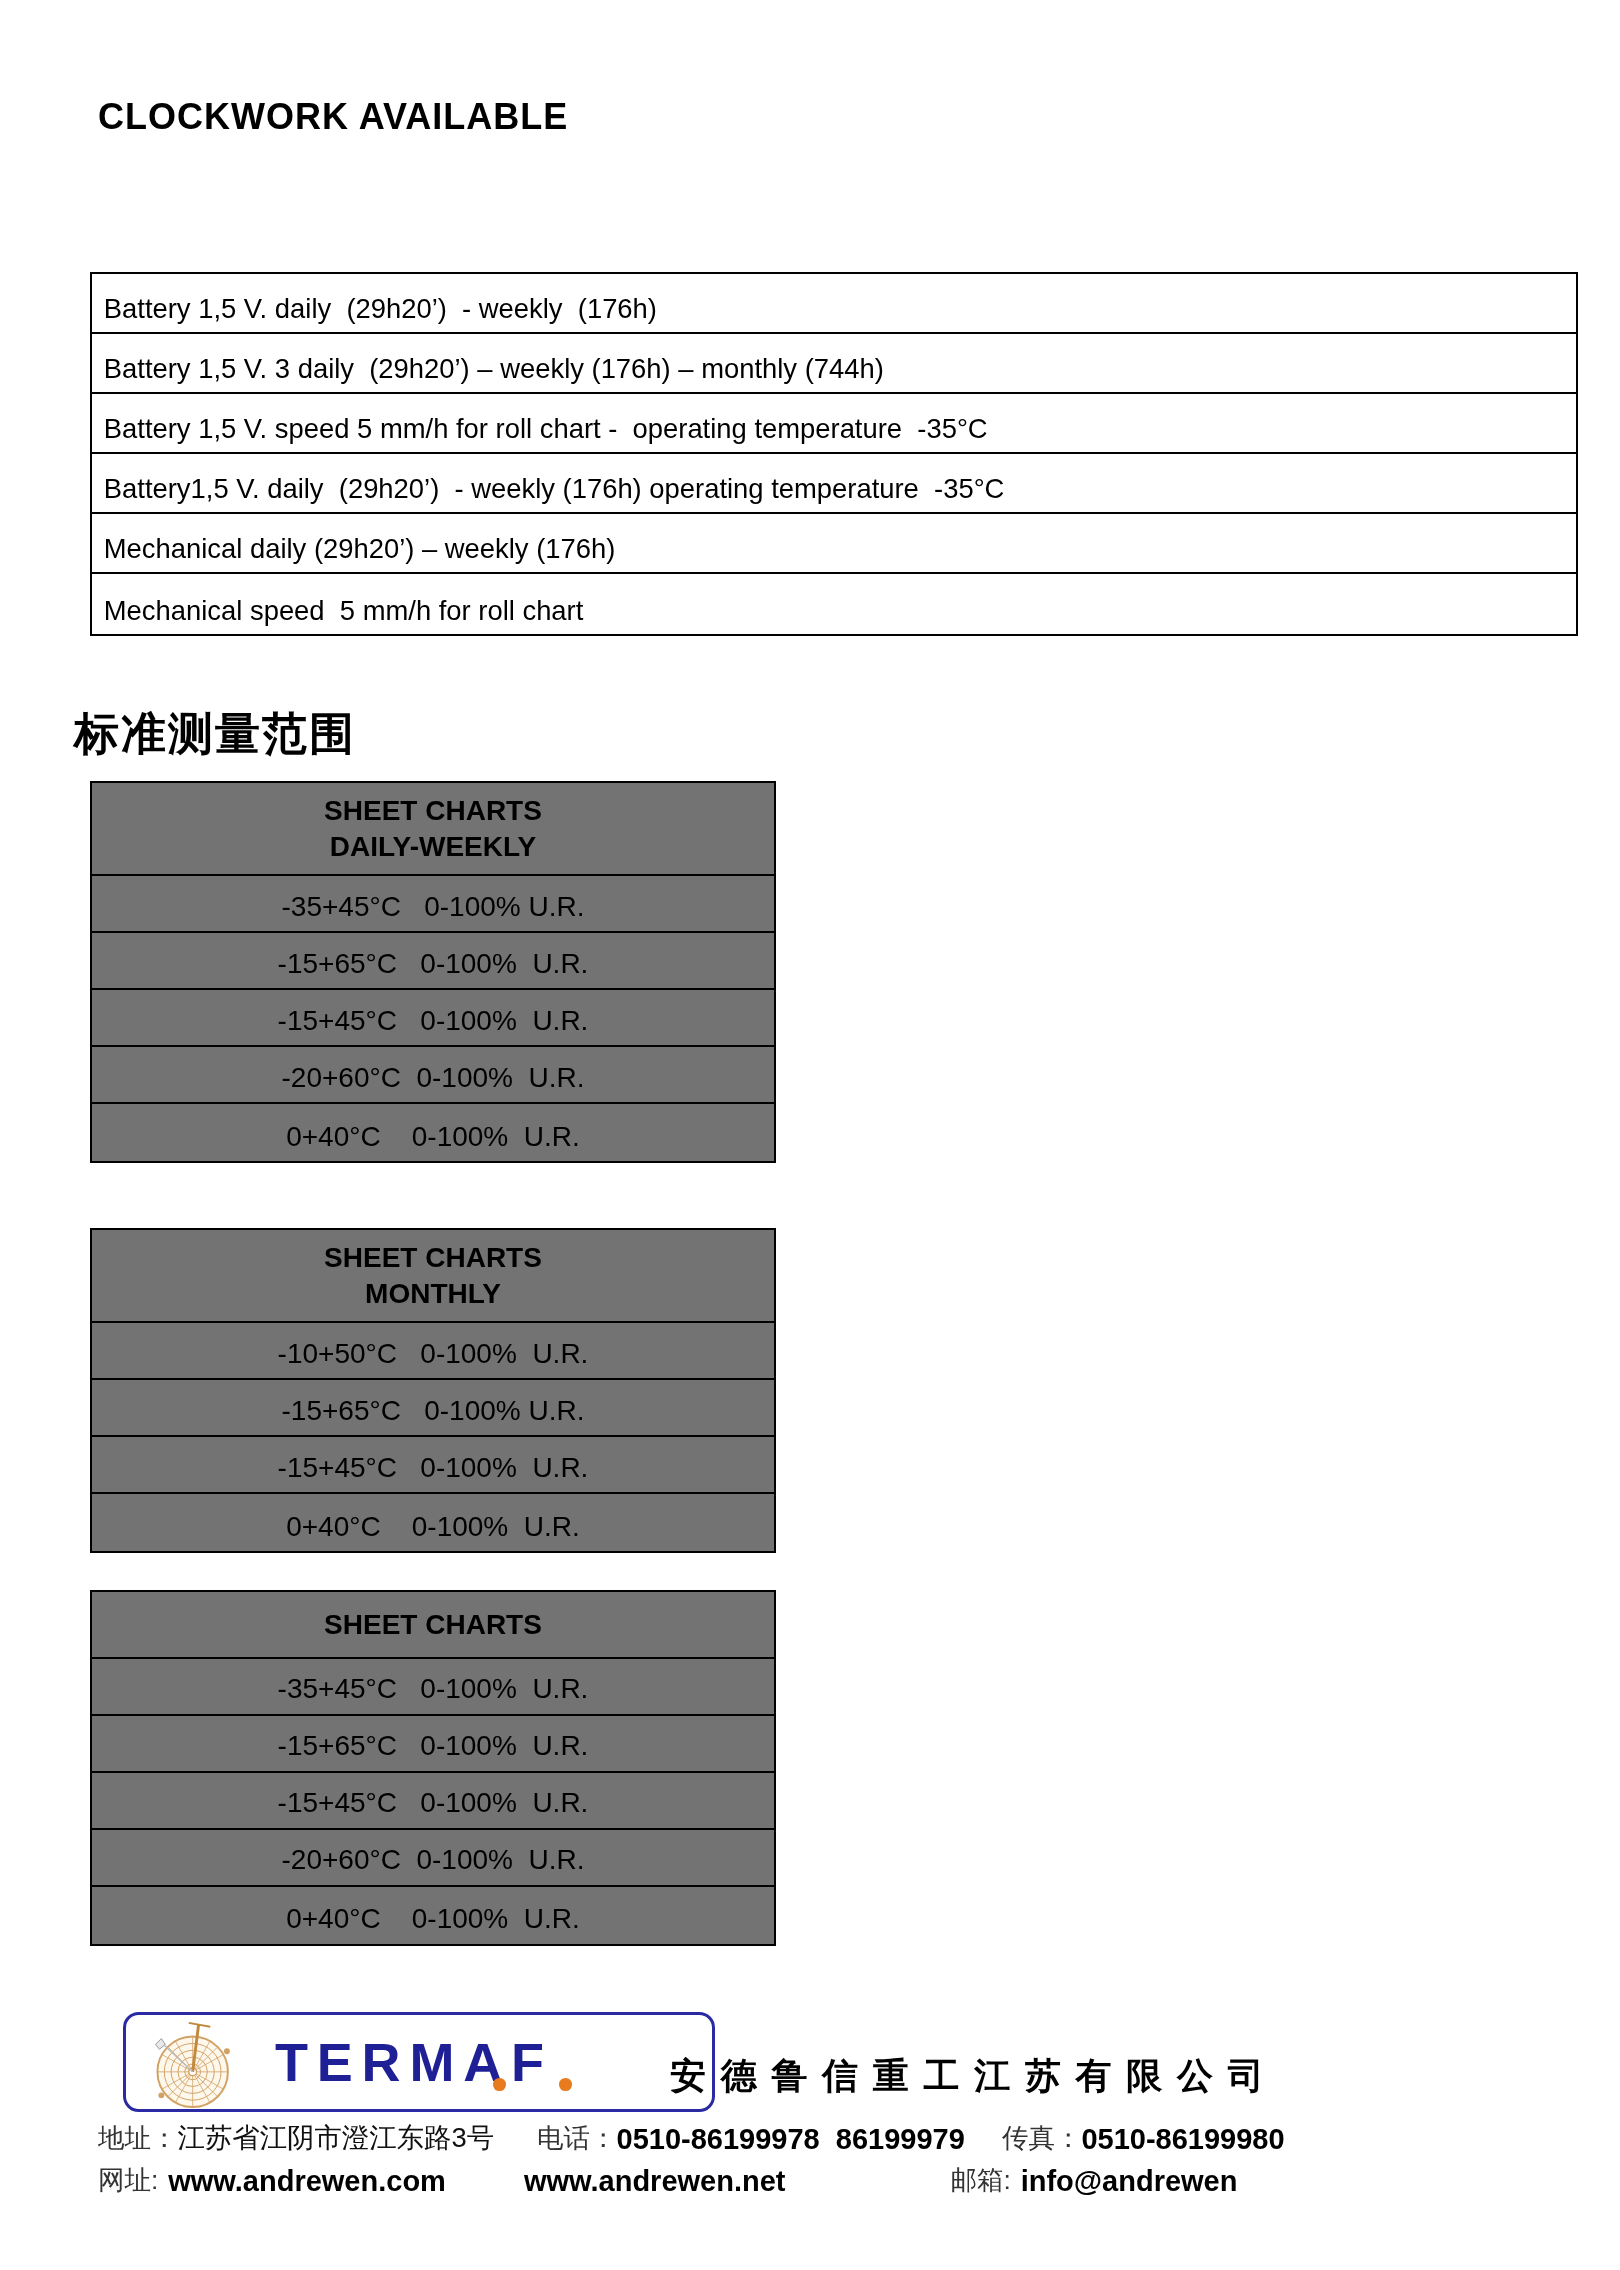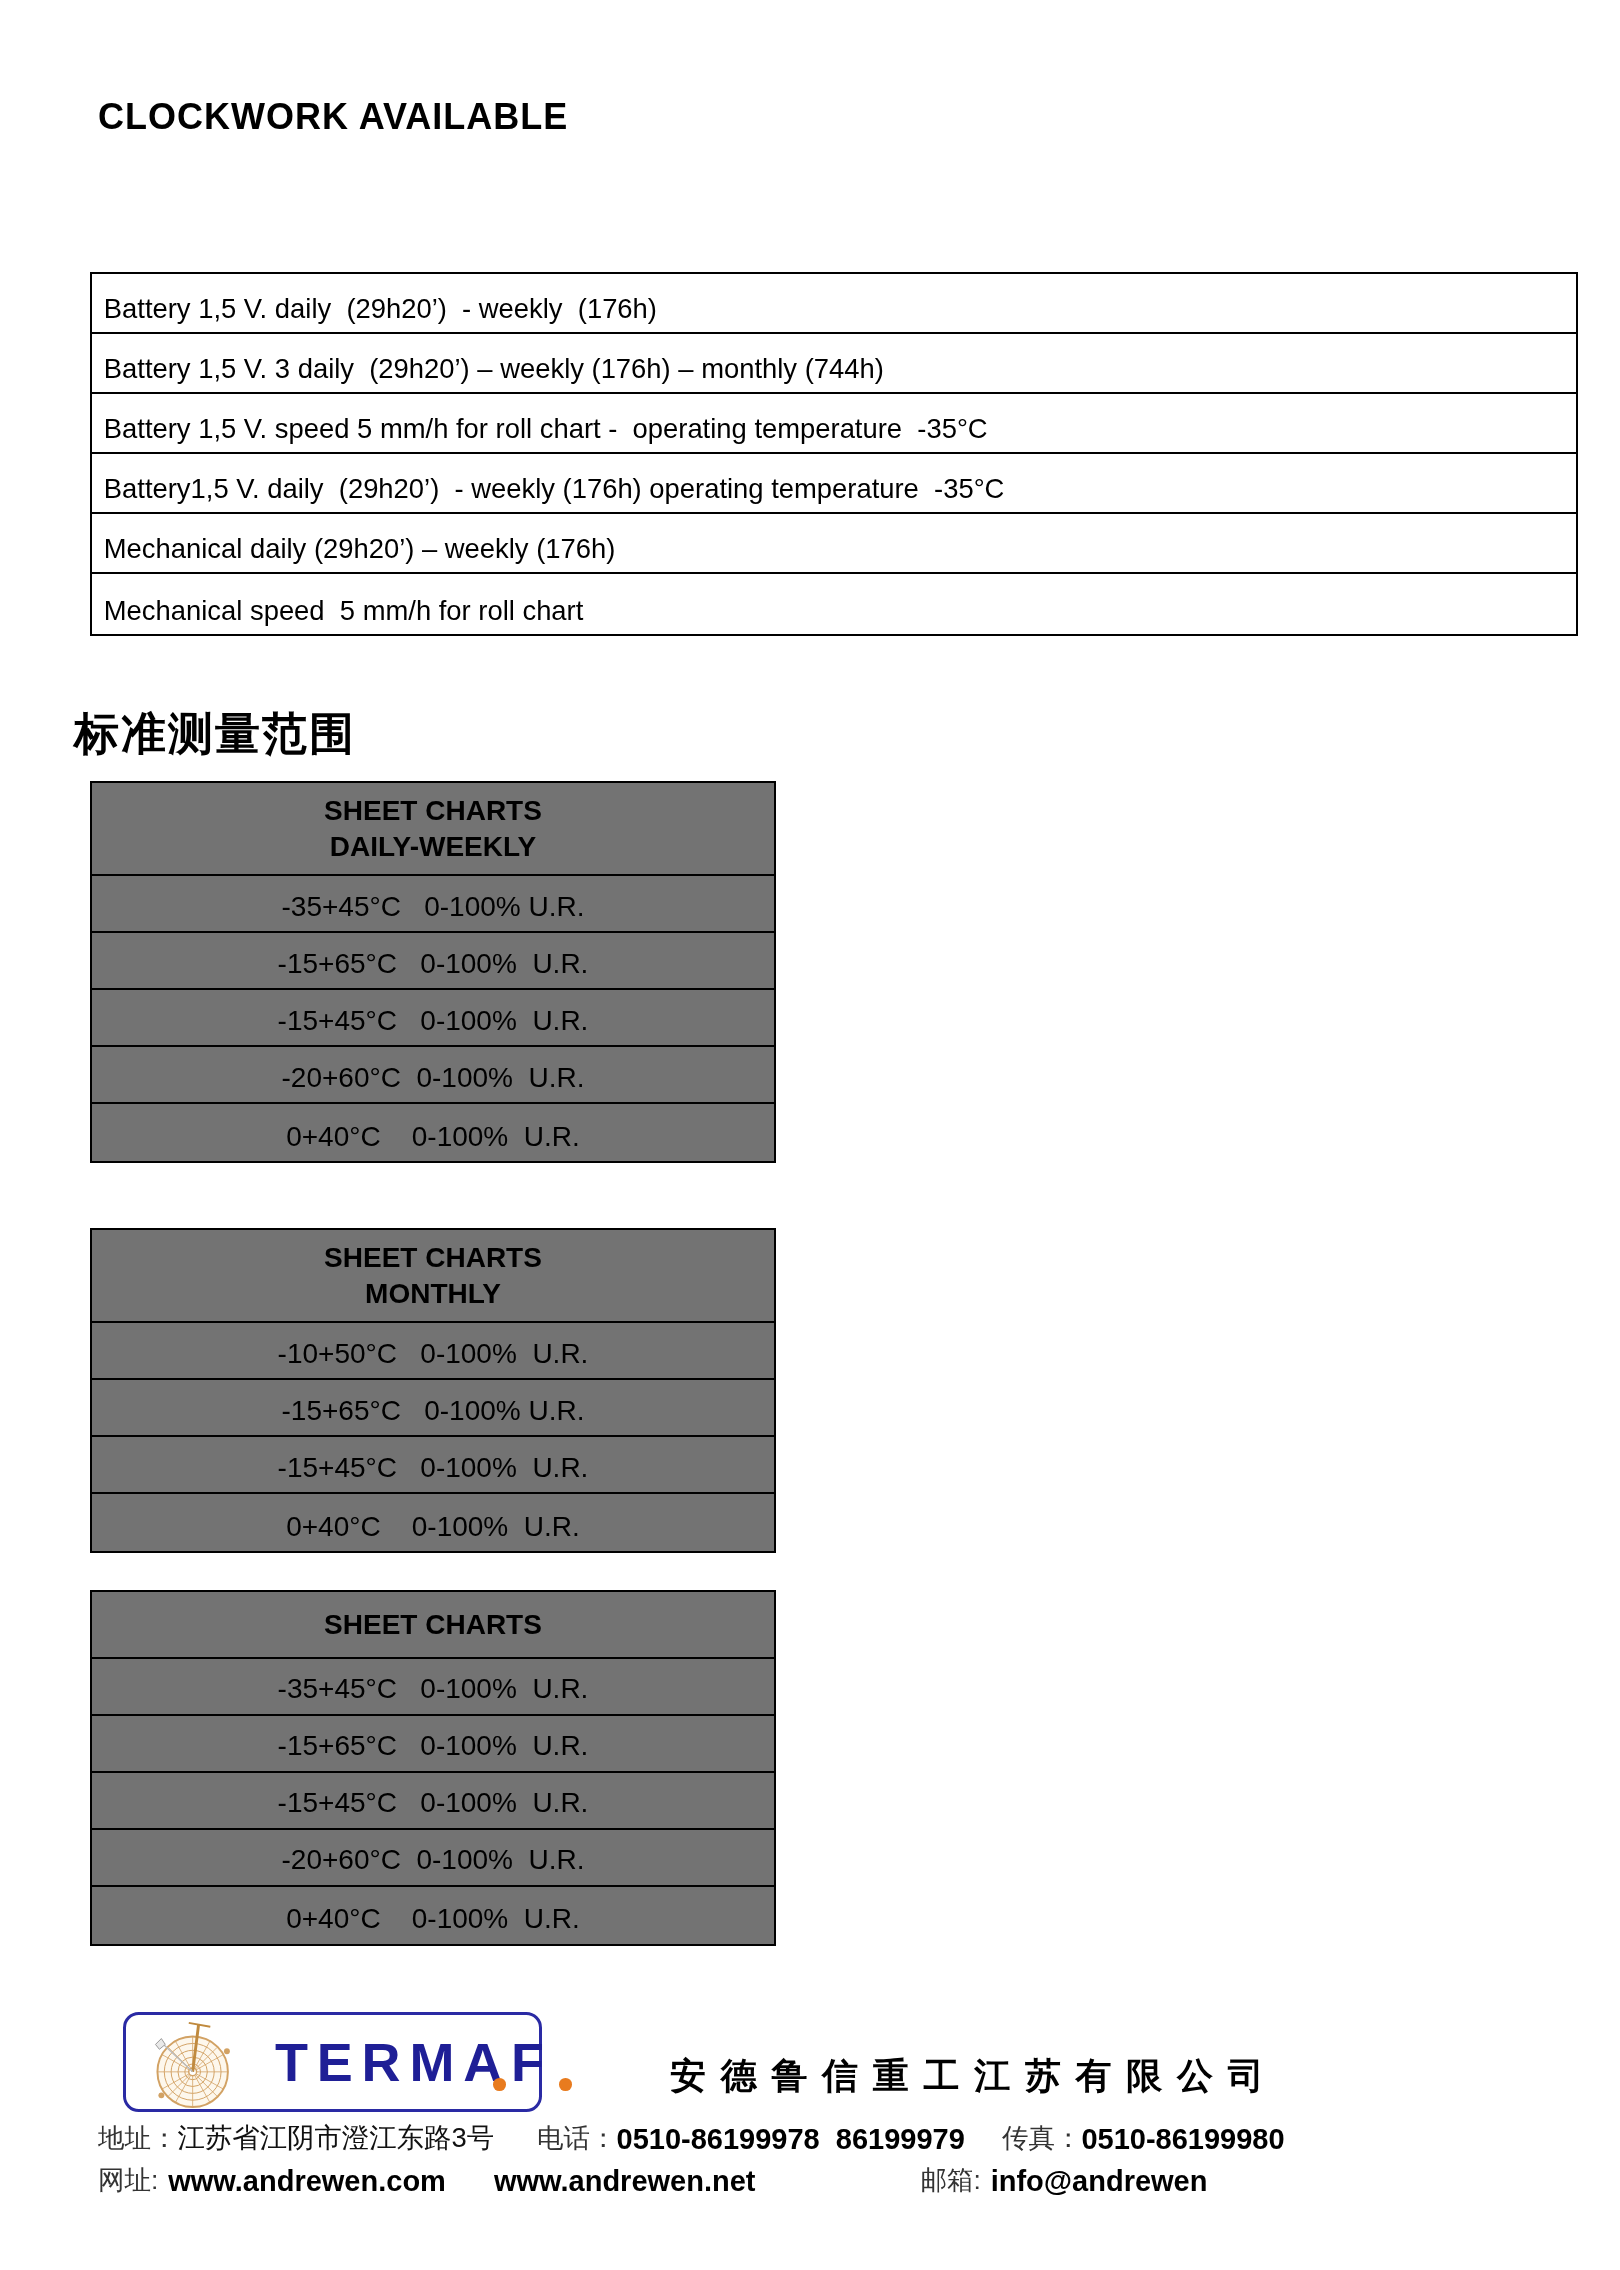--- a/index.html
+++ b/index.html
@@ -52,21 +52,21 @@
     display:flex; justify-content:center; align-items:flex-end;
     padding-bottom:8.8px; font-size:28px; white-space:pre;
   }
   .rt-row:last-child { border-bottom:none;border-radius:13px; }
   #table-daily-weekly { top:781px; }
   #table-monthly { top:1228px; }
   #table-roll { top:1590px; }
 
   
   .logo-box {
-    position:absolute; left:123px; top:2012px; width:419px; height:100px;
+    position:absolute; left:123px; top:2012px; width:592px; height:100px;
     border:3.9px solid #2a2aa4; border-radius:15.7px; background:#fff;
   }
   .logo-icon { position:absolute; left:5.9px; top:0px; }
   .logo-text {
     position:absolute; left:149px; top:15.7px;
     font-size:54px; font-weight:bold; color:#1f1f96; letter-spacing:8.8px;
   }
   .logo-dot {
     position:absolute; width:12.7px; height:12.7px; border-radius:50%;
     background:#e87b1e;
@@ -82,21 +82,21 @@
   .footer-line {
     position:absolute; display:flex; align-items:flex-end; white-space:pre;
   }
   .f1 { left:98px; top:2120px; }
   .f2 { left:98px; top:2162px; }
   .lbl { font-weight:normal; color:#333; font-size:26.5px; }
   .val { font-weight:bold; font-size:29px; color:#000; }
   .val-cn { font-weight:normal; font-size:27.4px; color:#111; }
   .m-phone { margin-left:43px; }
   .m-fax   { margin-left:37px; }
-  .m-web2  { margin-left:48px; }
+  .m-web2  { margin-left:78px; }
   .m-email { margin-left:165px; }
   .gap-sm  { margin-left:9.8px; }
 </style>
 </head>
 <body>
 
 <div>
 
   <h1 class="title">CLOCKWORK AVAILABLE</h1>
 

